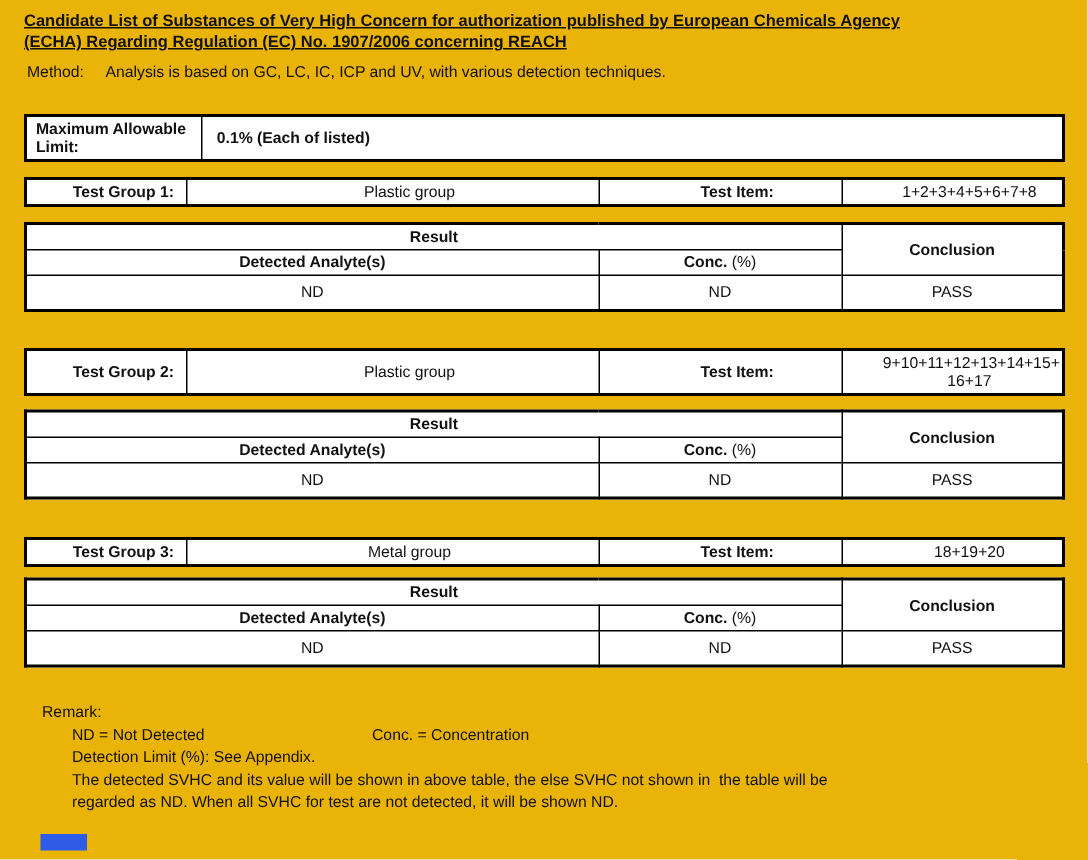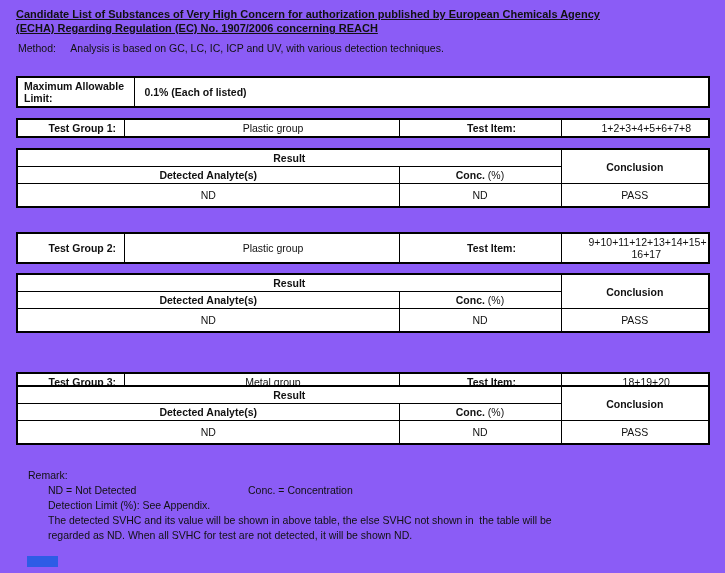--- a/index.html
+++ b/index.html
@@ -1,21 +1,21 @@
 <!DOCTYPE html>
 <html><head>
 <meta charset="utf-8">
 <style>
   * { box-sizing: border-box; }
   html, body { margin: 0; padding: 0; background: #ffffff; }
   .doc {
     position: relative;
     width: 725px;
     height: 573px;
-    background: #8b5cf6;
+    background: #eab308;
     color: #111111;
     font-family: "Liberation Sans", "DejaVu Sans", sans-serif;
     overflow: hidden;
   }
   .title {
     position: absolute;
     left: 16px; top: 7px;
     width: 684px;
     font-size: 11px;
     font-weight: bold;
@@ -54,21 +54,21 @@
   .limit-table .limit-value-cell { padding-left: 10px; font-weight: bold; }
 
   .group-table td { height: 17px; padding-left: 27px; }
   .item-value-cell { white-space: pre-line; }
 
   .result-table .hrow td { height: 16px; }
   .result-table .drow td { height: 23px; }
 
   .g0 { top: 118px; }  .r0 { top: 148px; }
   .g1 { top: 232px; }  .r1 { top: 273px; }
-  .g2 { top: 372px; }  .r2 { top: 385px; }
+  .g2 { top: 358px; }  .r2 { top: 385px; }
 
   .remark {
     position: absolute;
     left: 28px; top: 468px;
     width: 680px;
     font-size: 10.5px;
     line-height: 15px;
   }
   .remark-lines { margin-left: 20px; }
   .rc1 { display: inline-block; width: 200px; }

